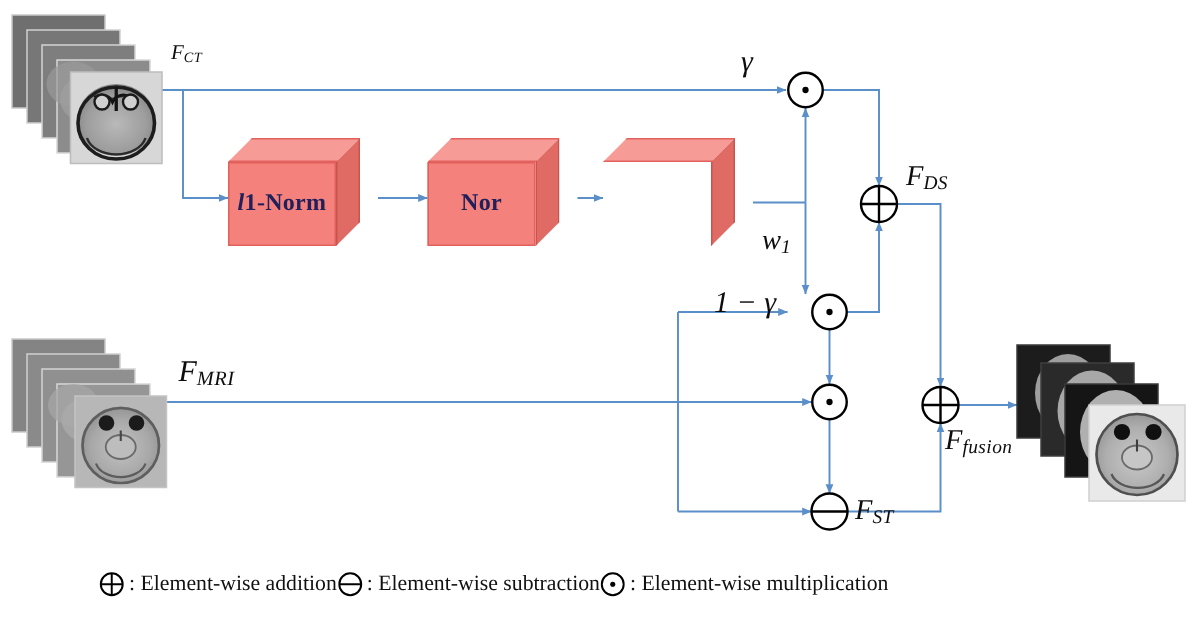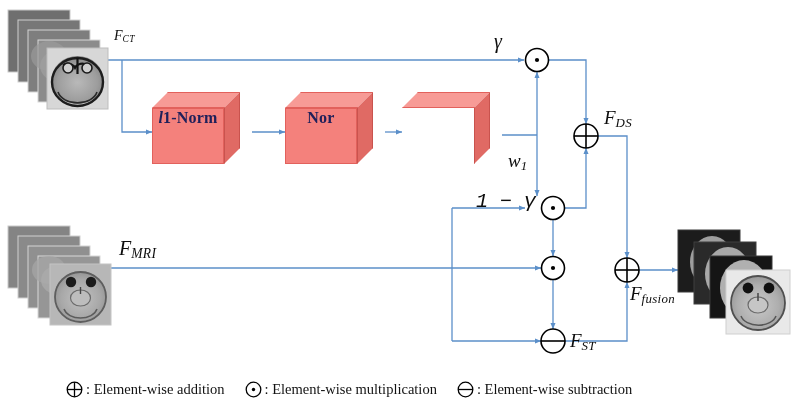--- a/index.html
+++ b/index.html
@@ -22,20 +22,21 @@
 
   
   .cube { position: absolute; }
   .cube .face-front {
     position: absolute;
     left: 0;
     background: #f4817c;
     border: 1px solid #e2615c;
     box-sizing: border-box;
     display: flex;
+    align-items: center;
     justify-content: center;
   }
   .cube .face-top {
     position: absolute;
     background: #f79b96;
     border: 1px solid #e2615c;
     box-sizing: border-box;
   }
   .cube .face-side {
     position: absolute;
@@ -71,21 +72,20 @@
 
   
   #legend {
     position: absolute;
     left: 66px;
     top: 376px;
     width: 700px;
     height: 26px;
     display: flex;
     align-items: center;
-    gap: 20px;
     font-family: "Liberation Serif", serif;
     font-size: 14.5px;
     color: #111;
     white-space: nowrap;
   }
   .legend-item { display: flex; align-items: center; gap: 3px; }
   .legend-text { font-size: 14.5px; }
 </style>
 </head>
 <body>
@@ -286,21 +286,21 @@
   <div class="mlabel" style="left:114px;top:29px;font-size:14px;">
     <span>F</span><span class="sub">CT</span>
   </div>
 
   <div class="mlabel" style="left:119px;top:238px;font-size:20px;">
     <span>F</span><span class="sub">MRI</span>
   </div>
 
   <div class="mlabel" style="left:494px;top:31px;font-size:20px;">γ</div>
 
-  <div class="mlabel" style="left:476px;top:192px;font-size:20px;font-family:Liberation Mono, monospace;">1 − γ</div>
+  <div class="mlabel" style="left:476px;top:192px;font-size:20px;">1 − γ</div>
 
   <div class="mlabel" style="left:508px;top:111px;font-size:19px;margin-top:40px;">
     <span>w</span><span class="sub">1</span>
   </div>
 
   <div class="mlabel" style="left:604px;top:108px;font-size:19px;">
     <span>F</span><span class="sub">DS</span>
   </div>
 
   <div class="mlabel" style="left:570px;top:315px;font-size:19px;margin-top:16px;">
@@ -318,28 +318,28 @@
         <circle cx="8.5" cy="8.5" r="7.3" fill="none" stroke="#000" stroke-width="1.3"></circle>
         <line x1="1.2" y1="8.5" x2="15.8" y2="8.5" stroke="#000" stroke-width="1.3"></line>
         <line x1="8.5" y1="1.2" x2="8.5" y2="15.8" stroke="#000" stroke-width="1.3"></line>
       </svg>
       <span class="legend-text">: Element-wise addition</span>
     </div>
 
     <div class="legend-item">
       <svg width="17" height="17">
         <circle cx="8.5" cy="8.5" r="7.3" fill="none" stroke="#000" stroke-width="1.3"></circle>
+        <line x1="1.2" y1="8.5" x2="15.8" y2="8.5" stroke="#000" stroke-width="1.3"></line>
+      </svg>
+      <span class="legend-text">: Element-wise subtraction</span>
+    </div>
+
+    <div class="legend-item">
+      <svg width="17" height="17">
+        <circle cx="8.5" cy="8.5" r="7.3" fill="none" stroke="#000" stroke-width="1.3"></circle>
         <circle cx="8.5" cy="8.5" r="1.7" fill="#000"></circle>
       </svg>
       <span class="legend-text">: Element-wise multiplication</span>
     </div>
 
-    <div class="legend-item">
-      <svg width="17" height="17">
-        <circle cx="8.5" cy="8.5" r="7.3" fill="none" stroke="#000" stroke-width="1.3"></circle>
-        <line x1="1.2" y1="8.5" x2="15.8" y2="8.5" stroke="#000" stroke-width="1.3"></line>
-      </svg>
-      <span class="legend-text">: Element-wise subtraction</span>
-    </div>
-
   </div>
 
 </div>
 
 </body></html>

